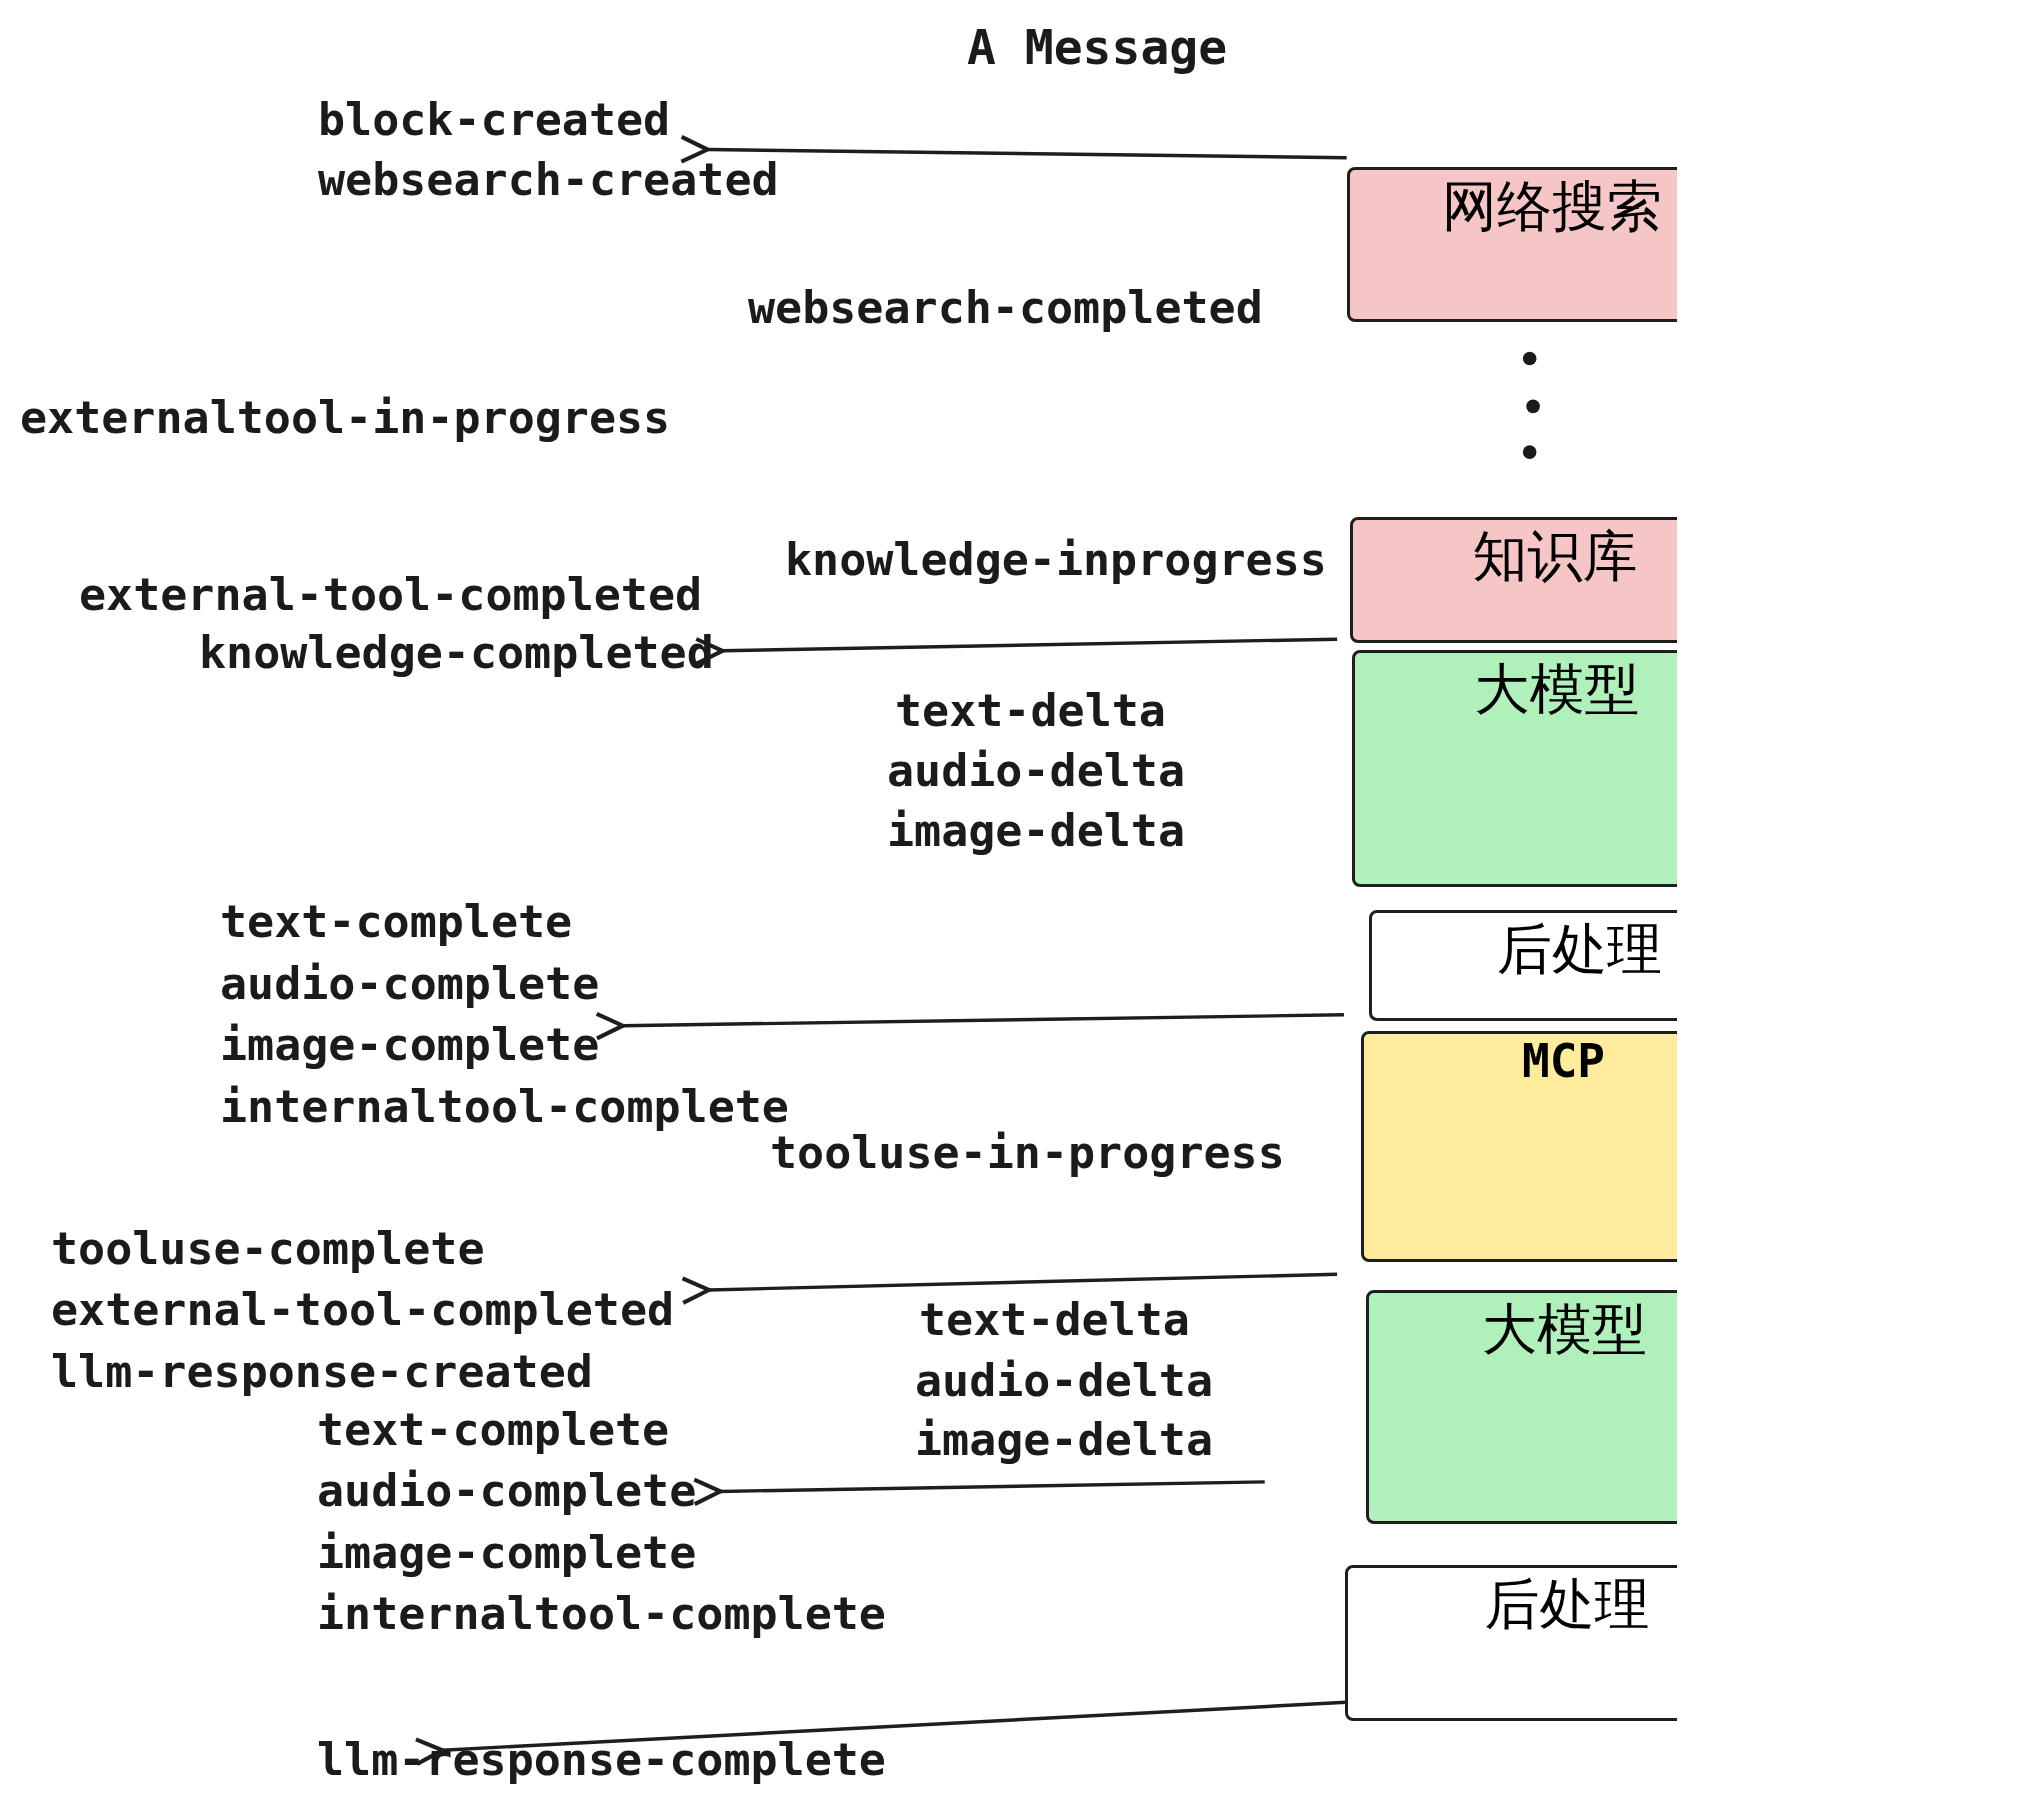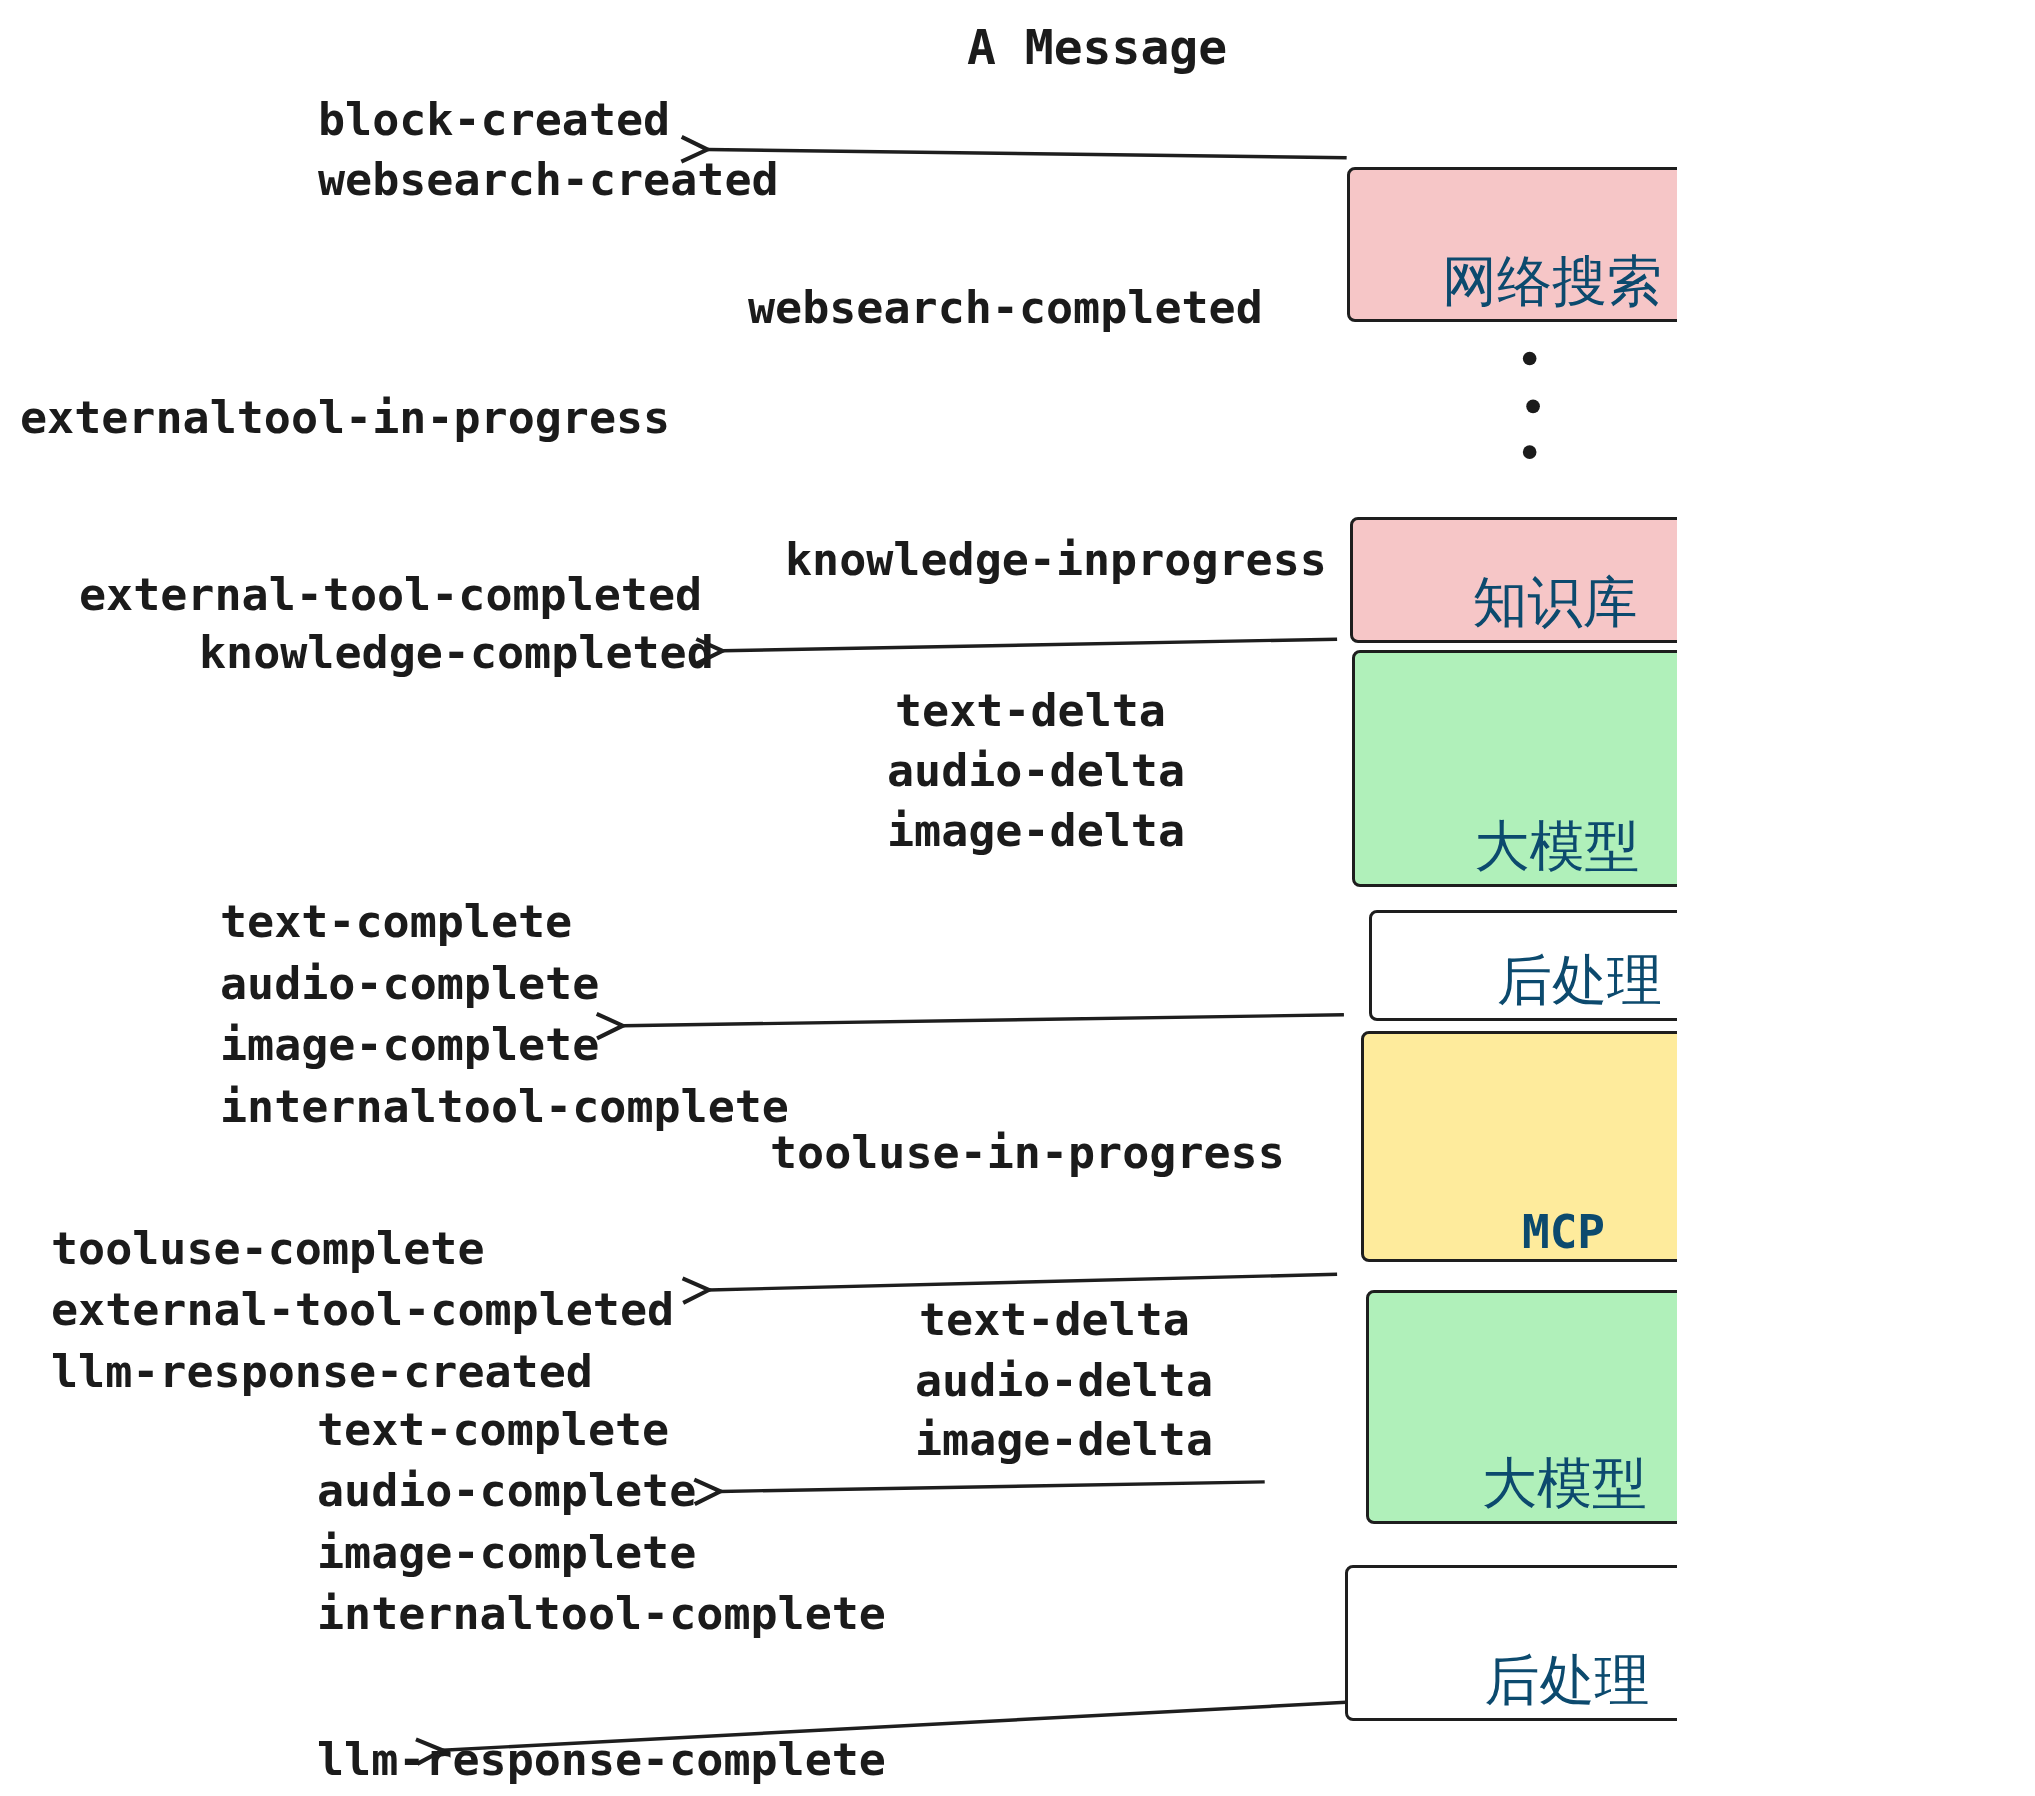--- a/index.html
+++ b/index.html
@@ -3,21 +3,21 @@
 <meta charset="utf-8">
 <style>
   html,body{margin:0;padding:0;background:#ffffff;}
   .canvas{position:relative;width:1677px;height:1796px;background:#ffffff;overflow:hidden;
           font-family:"DejaVu Sans Mono","Liberation Mono",monospace;}
   .title{position:absolute;font:700 48px "DejaVu Sans Mono","Liberation Mono",monospace;
          color:#1b1b1b;white-space:nowrap;}
   .evt{position:absolute;font:700 45px "DejaVu Sans Mono","Liberation Mono",monospace;
        color:#1b1b1b;white-space:nowrap;line-height:1.1;}
   .box{position:absolute;border:3.4px solid #1e1e1e;border-radius:8px;display:flex;
-       align-items:flex-end;justify-content:center;color:#0c4a6e;
+       align-items:flex-start;justify-content:center;color:#000000;
        font-family:"DejaVu Sans","Liberation Sans",sans-serif;font-size:55px;}
   .box.pink{background:#f6c6c7;}
   .box.green{background:#b0f0ba;}
   .box.yellow{background:#feeb9c;}
   .box.white{background:#ffffff;}
   .box.mcp-font{font:700 46px "DejaVu Sans Mono","Liberation Mono",monospace;}
   .side{position:absolute;font-family:"DejaVu Sans","Liberation Sans",sans-serif;
         font-size:52px;color:#1e1e1e;white-space:nowrap;font-weight:bold;}
   svg.overlay{position:absolute;left:0;top:0;pointer-events:none;}
 </style>

